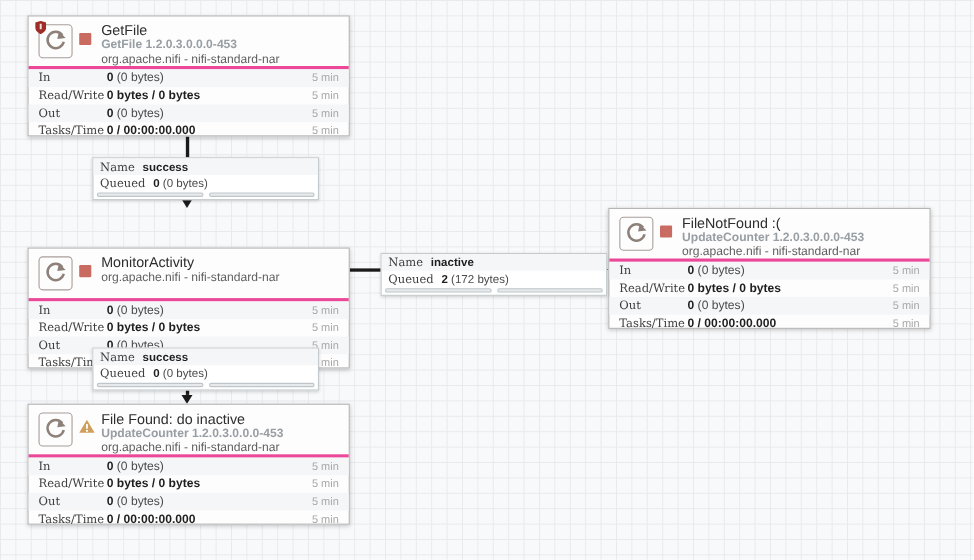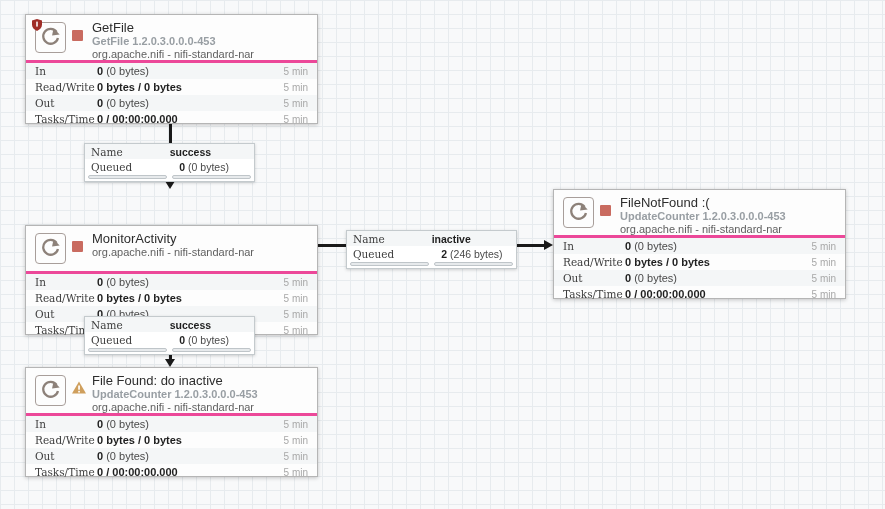--- a/index.html
+++ b/index.html
@@ -43,28 +43,28 @@
   .stat-window { color:#a8a8a8; font-size:10px; }
 
   
   .line { position:absolute; background:#1a1a1a; }
   .arrow { position:absolute; width:0; height:0; }
   .arrow-down { border-left:5px solid transparent; border-right:5px solid transparent; border-top:8px solid #1a1a1a; }
   .arrow-right { border-top:5px solid transparent; border-bottom:5px solid transparent; border-left:9px solid #1a1a1a; }
 
   
   .conn {
-    position:absolute; width:171px; background:#fff;
+    position:absolute; width:206px; background:#fff;
     border:1px solid #c4cacd; box-shadow:0 1px 3px rgba(0,0,0,.18);
   }
   .conn-row { display:flex; align-items:center; height:15px; padding:0 6px; font-size:11px; white-space:nowrap; }
   .conn-row-name { background:#f4f6f7; }
   .conn-key { font-family:"DejaVu Serif", serif; font-size:10.5px; color:#3e3e3e; margin-right:7px; }
   .conn-val { font-size:10.5px; color:#4a4a4a; }
-  .conn-val b { color:#1f1f1f; font-weight:bold;margin-left:40px; }
+  .conn-val b { color:#1f1f1f; font-weight:bold; }
   .conn-bars { display:flex; gap:5px; padding:1px 3px 2px 3px; }
   .bar { flex:1; height:4px; background:#e7eaec; border:1px solid #bfc5c9; border-radius:2px; }
 </style>
 </head>
 <body>
 
 <div id="canvas">
 
   <div class="line" style="left:169px; top:124px; width:3px; height:57px;"></div>
   <div class="arrow arrow-down" style="left:165px; top:181px;"></div>
@@ -257,21 +257,21 @@
     </div>
   </div>
 
   <div class="conn" style="left:346px; top:230px;">
     <div class="conn-row conn-row-name">
       <span class="conn-key">Name</span>
       <span class="conn-val"><b>inactive</b></span>
     </div>
     <div class="conn-row">
       <span class="conn-key">Queued</span>
-      <span class="conn-val"><b>2</b><span> (246 bytes)</span></span>
+      <span class="conn-val"><b>2</b><span> (172 bytes)</span></span>
     </div>
     <div class="conn-bars">
       <span class="bar"></span>
       <span class="bar"></span>
     </div>
   </div>
 
   <div class="conn" style="left:84px; top:316px;">
     <div class="conn-row conn-row-name">
       <span class="conn-key">Name</span>

